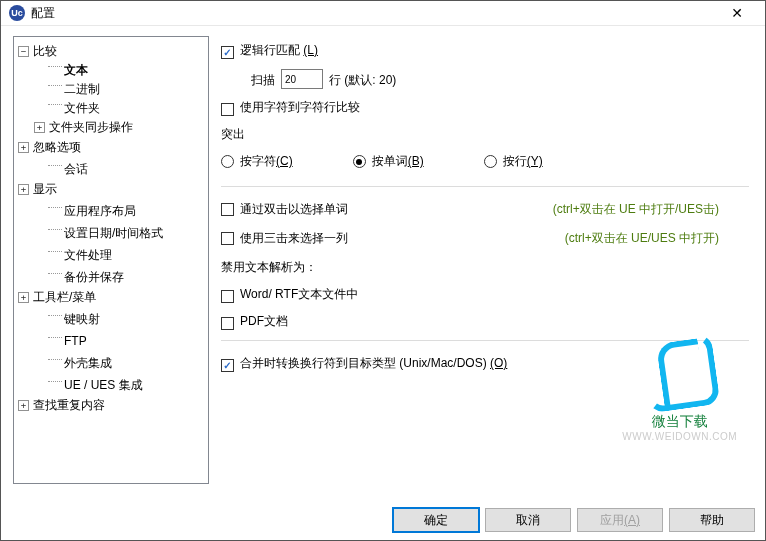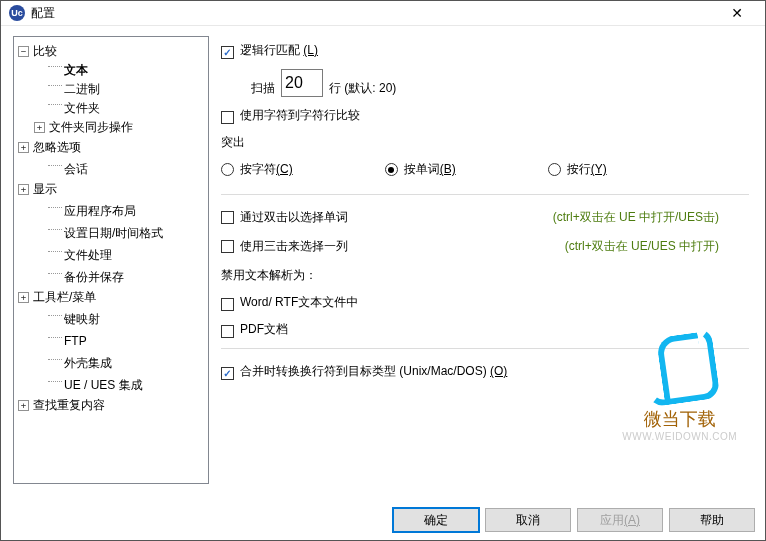--- a/index.html
+++ b/index.html
@@ -112,30 +112,30 @@
   background:#fff;
 }
 .radio.selected::after {
   content: "";
   width: 6px; height: 6px;
   background: #000;
   border-radius: 50%;
 }
 .underline { text-decoration: underline; }
 .num-input {
-  width: 42px; height: 28px;
+  width: 42px; height: 20px;
   border: 1px solid #7a7a7a;
   padding: 1px 3px;
-  font-size: 16px;
+  font-size: 10px;
   margin: 0 6px;
 }
 .fieldset-label { margin: 8px 0 10px 0; }
 .radio-row {
   display: flex;
-  gap: 92px;
+  gap: 60px;
   margin-bottom: 16px;
   padding-left: 0;
 }
 .divider {
   border-top: 1px solid #dcdcdc;
   margin: 8px 0 14px 0;
 }
 .hint {
   color: #4d7c0f;
   font-size: 12px;
@@ -191,21 +191,21 @@
 }
 .watermark .logo::after{
   content:"";
   position:absolute;
   left:10px; top:-2px;
   width:36px;height:60px;
   border:6px solid #12b6f0;
   border-right:none;border-bottom:none;
   border-top-left-radius:18px;
 }
-.watermark .wt1{color:#a16207;font-size:18px;}
+.watermark .wt1{color:#15803d;font-size:14px;}
 .watermark .wt2{color:#ccc;font-size:10px;letter-spacing:0.5px;}
 </style>
 </head>
 <body>
 
 <div class="titlebar">
   <span class="app-icon">Uc</span>
   <span class="title">配置</span>
   <span class="close">✕</span>
 </div>

